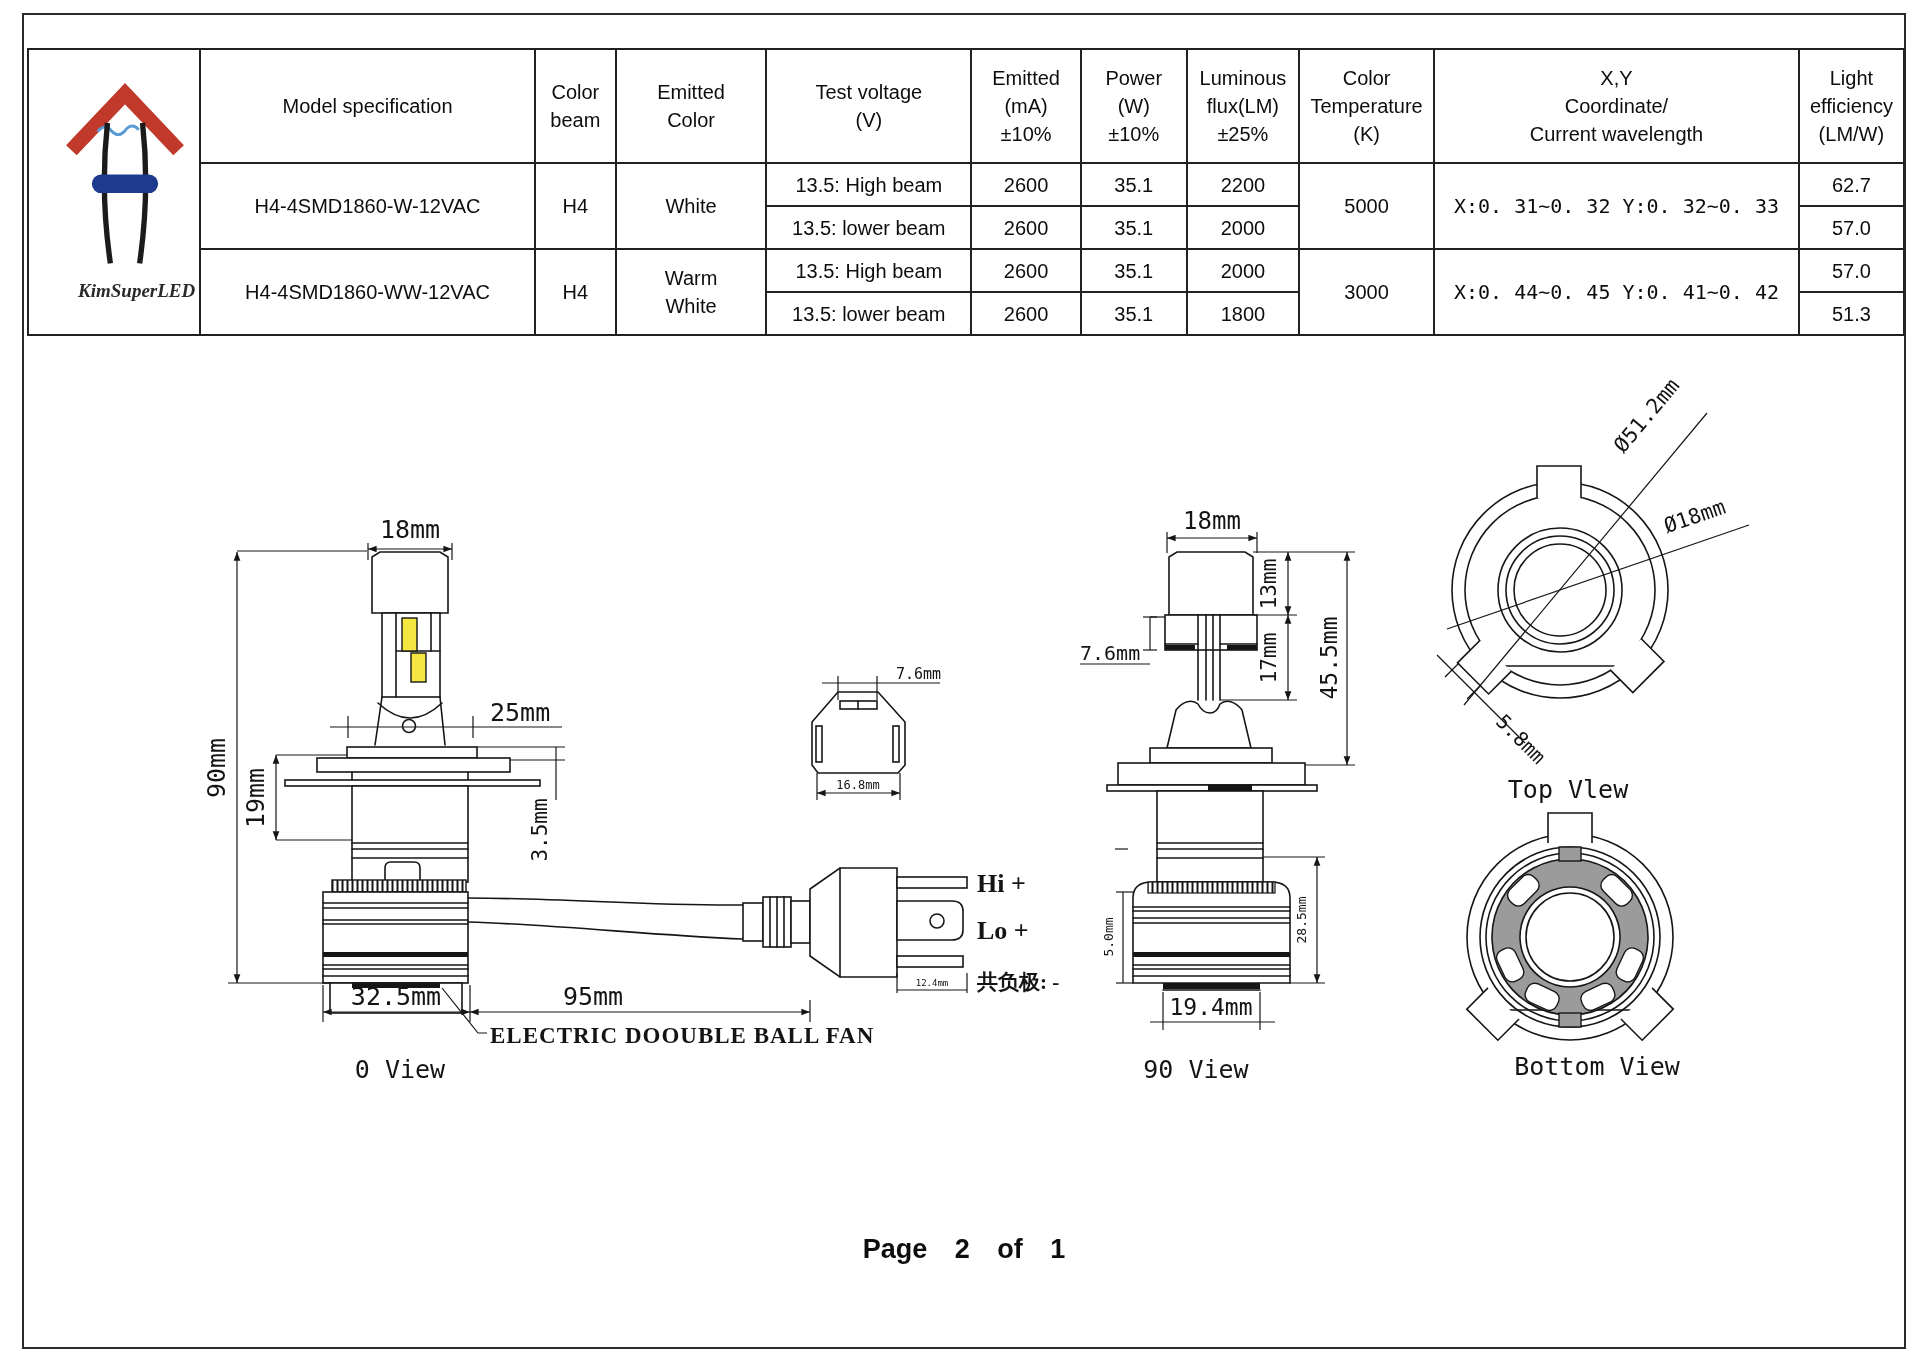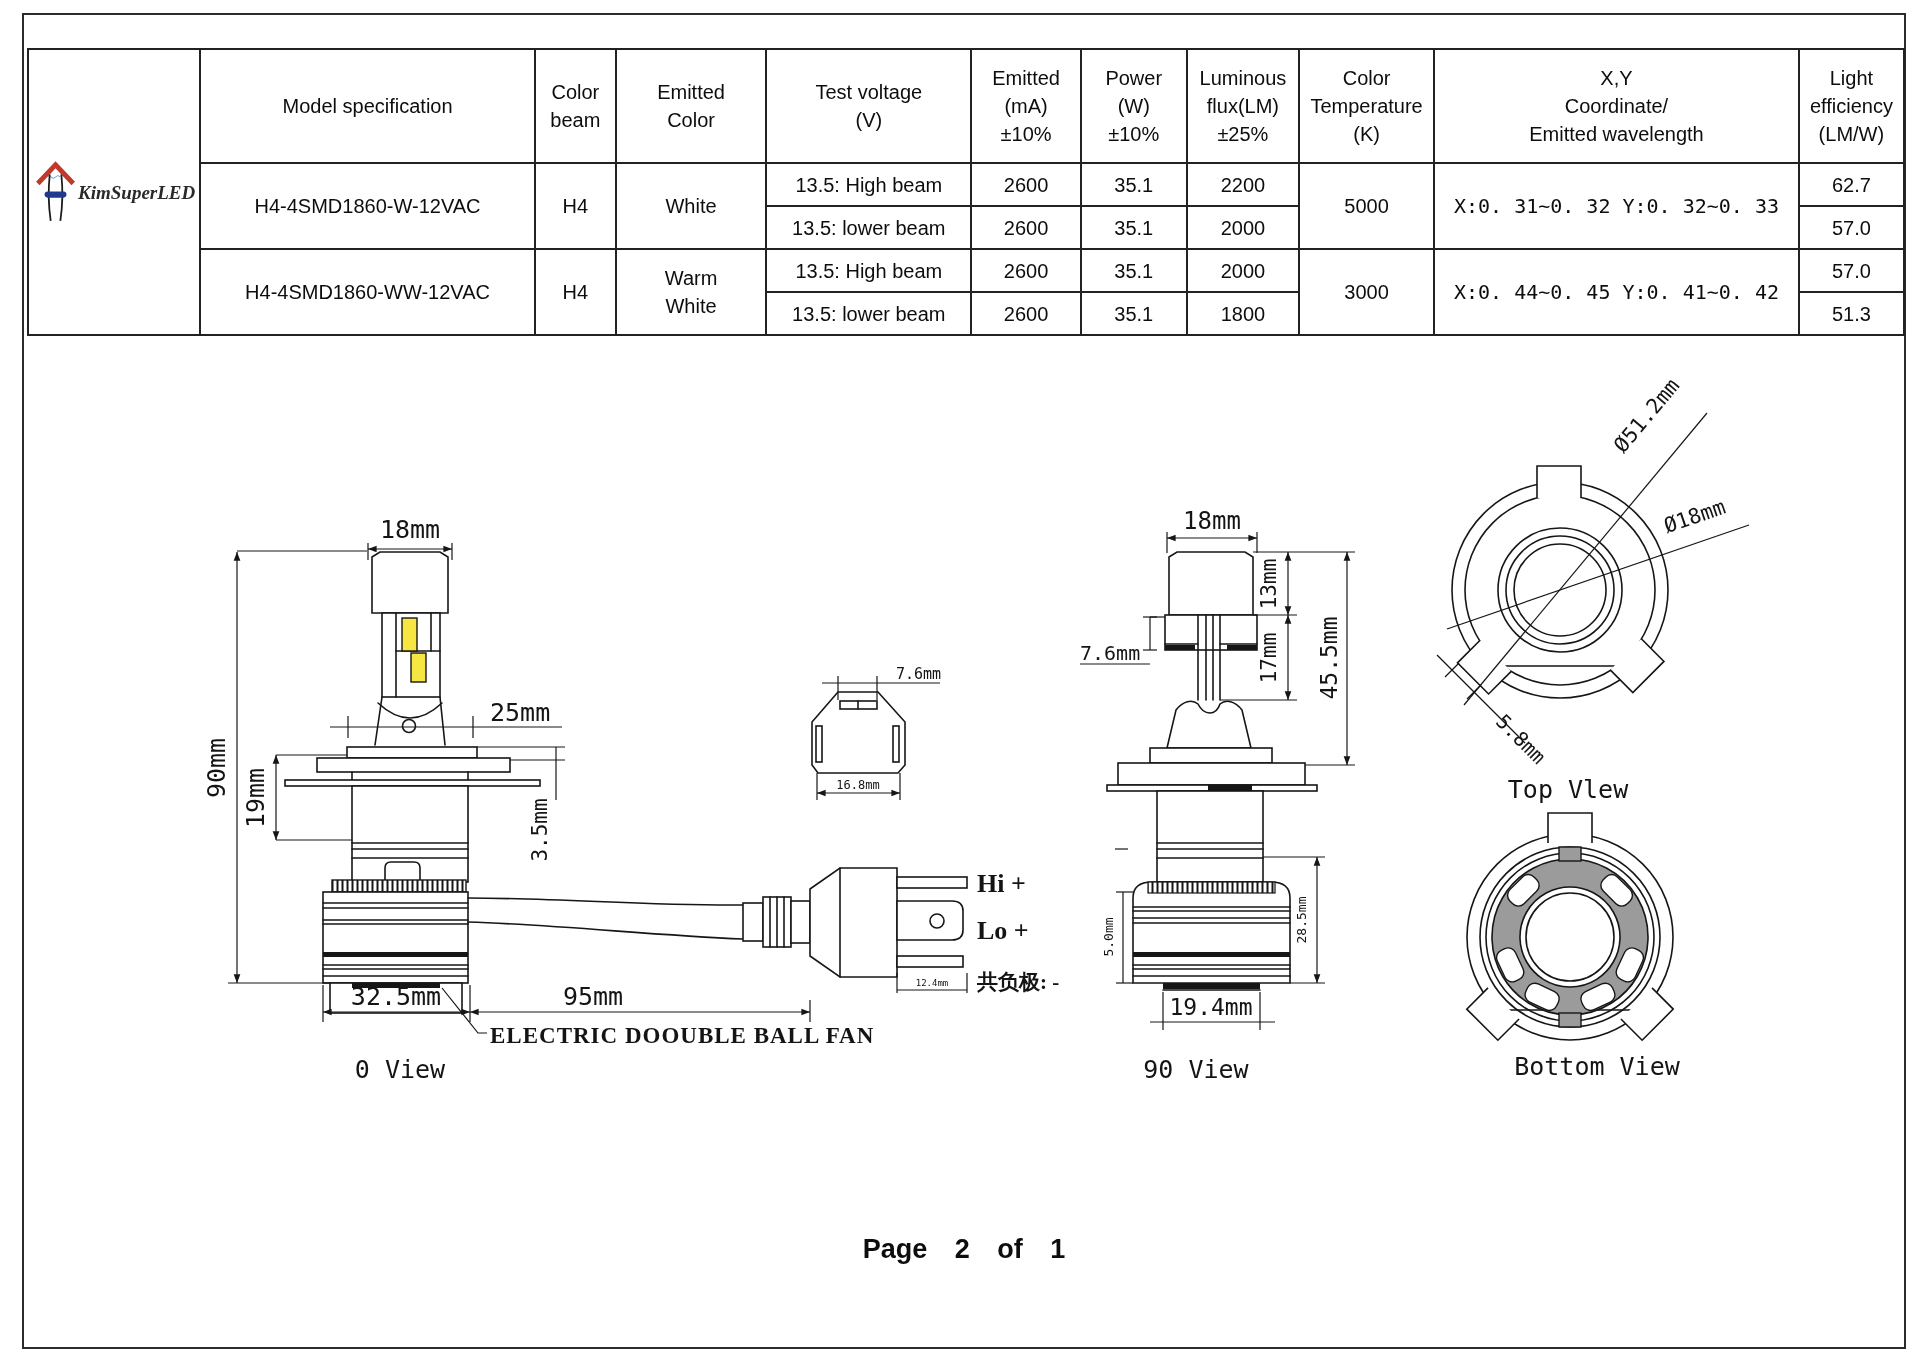--- a/index.html
+++ b/index.html
@@ -19,21 +19,21 @@
   table.spec td{
     border:2px solid #222;text-align:center;vertical-align:middle;
     font-size:20px;line-height:28px;color:#0d0d0d;padding:0 4px;
     overflow:hidden;
   }
   tr.hd{height:114px;}
   tr.dr{height:43px;}
   td.left-cell{text-align:left;padding-left:14px;margin-top:32px;}
   td.xy-cell{font-family:"DejaVu Sans Mono",monospace;font-size:18px;}
   .logo-cell{background:#fff;}
-  .logo-wrap{display:flex;flex-direction:row;align-items:center;justify-content:center;height:100%;}
+  .logo-wrap{display:flex;flex-direction:column;align-items:flex-end;justify-content:center;height:100%;}
   .brand-text{font-family:"Liberation Serif",serif;font-style:italic;font-weight:bold;
     font-size:19px;color:#2a2a2a;margin-top:2px;}
   
   svg.drawing{position:absolute;left:0;top:0;z-index:1;}
   svg.drawing .ln{stroke:#161616;stroke-width:1.6;fill:none;stroke-linecap:round;}
   svg.drawing .lnf{stroke:#161616;stroke-width:1.6;fill:#ffffff;}
   svg.drawing .dim{stroke:#161616;stroke-width:1.2;fill:none;}
   svg.drawing .dk{fill:#161616;stroke:none;}
   svg.drawing text{fill:#141414;stroke:none;font-family:"DejaVu Sans Mono",monospace;}
   svg.drawing text.serifb{font-family:"Liberation Serif",serif;font-weight:bold;}
@@ -372,21 +372,21 @@
           <div>±25%</div>
         </td>
     <td>
           <div>Color</div>
           <div>Temperature</div>
           <div>(K)</div>
         </td>
     <td>
           <div>X,Y</div>
           <div>Coordinate/</div>
-          <div>Emitted wavelength</div>
+          <div>Current wavelength</div>
         </td>
     <td>
           <div>Light</div>
           <div>efficiency</div>
           <div>(LM/W)</div>
         </td>
   </tr>
   <tr class="dr">
     <td rowspan="2">H4-4SMD1860-W-12VAC</td>
     <td rowspan="2">H4</td>

